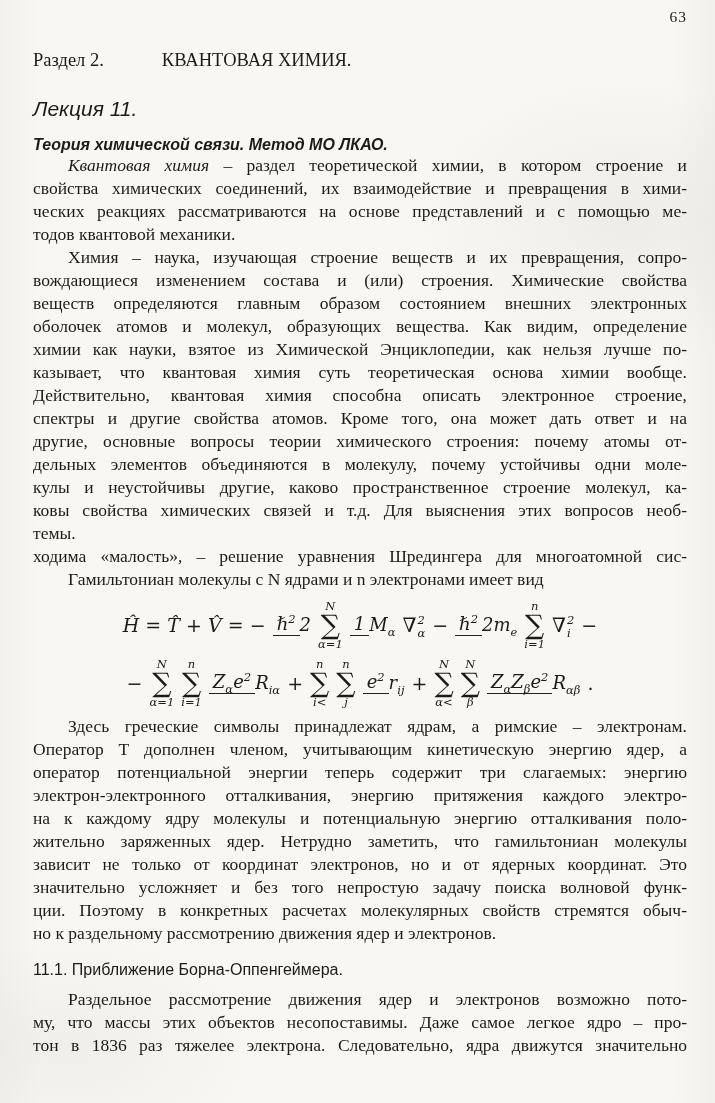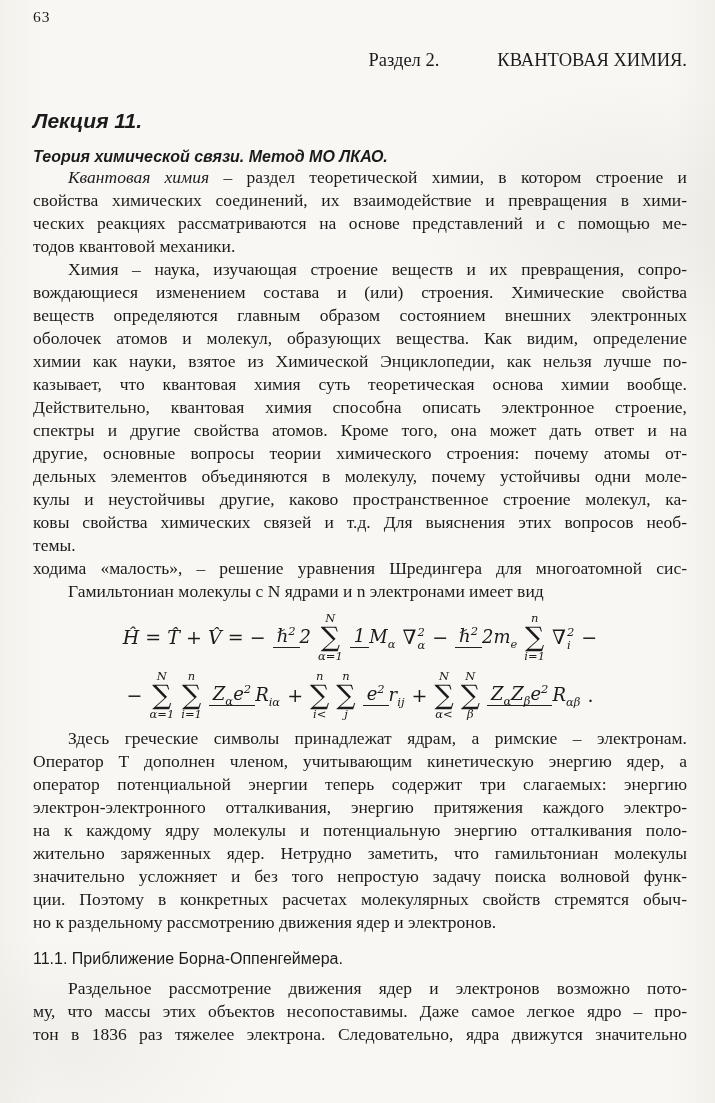--- a/index.html
+++ b/index.html
@@ -10,30 +10,30 @@
     background:
       radial-gradient(ellipse 300px 200px at 88% 20%, rgba(190,188,182,0.18), rgba(0,0,0,0) 70%),
       radial-gradient(ellipse 260px 160px at 10% 95%, rgba(190,188,182,0.15), rgba(0,0,0,0) 70%),
       linear-gradient(90deg, #f2f1ec 0%, #f8f7f3 6%, #f8f7f3 94%, #f1f0eb 100%);
     color:#1b1b1b;
     font-family:"Liberation Serif", serif;
     overflow:hidden;
     box-sizing:border-box;
     padding:8px 28px 0 33px;
   }
-  .pagenum { text-align:left; font-size:15.5px; letter-spacing:1px; }
+  .pagenum { text-align:right; font-size:15.5px; letter-spacing:1px; }
   .section-line {
     margin-top:24px;
-    display:flex; justify-content:flex-end; gap:58px;
+    display:flex; justify-content:flex-start; gap:58px;
     font-size:18.5px;
   }
   .lecture-title {
-    margin-top:38px;
+    margin-top:26px;
     font-family:"Liberation Sans", sans-serif;
-    font-weight:bold; font-style:italic;
+    font-weight:normal; font-style:italic;
     font-size:21px;
   }
   .lecture-subtitle {
     margin-top:15px;
     font-family:"Liberation Sans", sans-serif;
     font-weight:bold; font-style:italic;
     font-size:16px;
   }
   .body-text { font-size:17.5px; line-height:23px; }
   .para { margin:0; }
@@ -207,20 +207,21 @@
     </div>
   </div>
 
   <div class="para body-text">
     <div class="pline first">Здесь греческие символы принадлежат ядрам, а римские – электронам.</div>
     <div class="pline">Оператор Т дополнен членом, учитывающим кинетическую энергию ядер, а</div>
     <div class="pline">оператор потенциальной энергии теперь содержит три слагаемых: энергию</div>
     <div class="pline">электрон-электронного отталкивания, энергию притяжения каждого электро-</div>
     <div class="pline">на к каждому ядру молекулы и потенциальную энергию отталкивания поло-</div>
     <div class="pline">жительно заряженных ядер. Нетрудно заметить, что гамильтониан молекулы</div>
+    <div class="pline">зависит не только от координат электронов, но и от ядерных координат. Это</div>
     <div class="pline">значительно усложняет и без того непростую задачу поиска волновой функ-</div>
     <div class="pline">ции. Поэтому в конкретных расчетах молекулярных свойств стремятся обыч-</div>
     <div class="pline lastln">но к раздельному рассмотрению движения ядер и электронов.</div>
   </div>
 
   <div class="subsection">11.1. Приближение Борна-Оппенгеймера.</div>
 
   <div class="para body-text">
     <div class="pline first">Раздельное рассмотрение движения ядер и электронов возможно пото-</div>
     <div class="pline">му, что массы этих объектов несопоставимы. Даже самое легкое ядро – про-</div>

